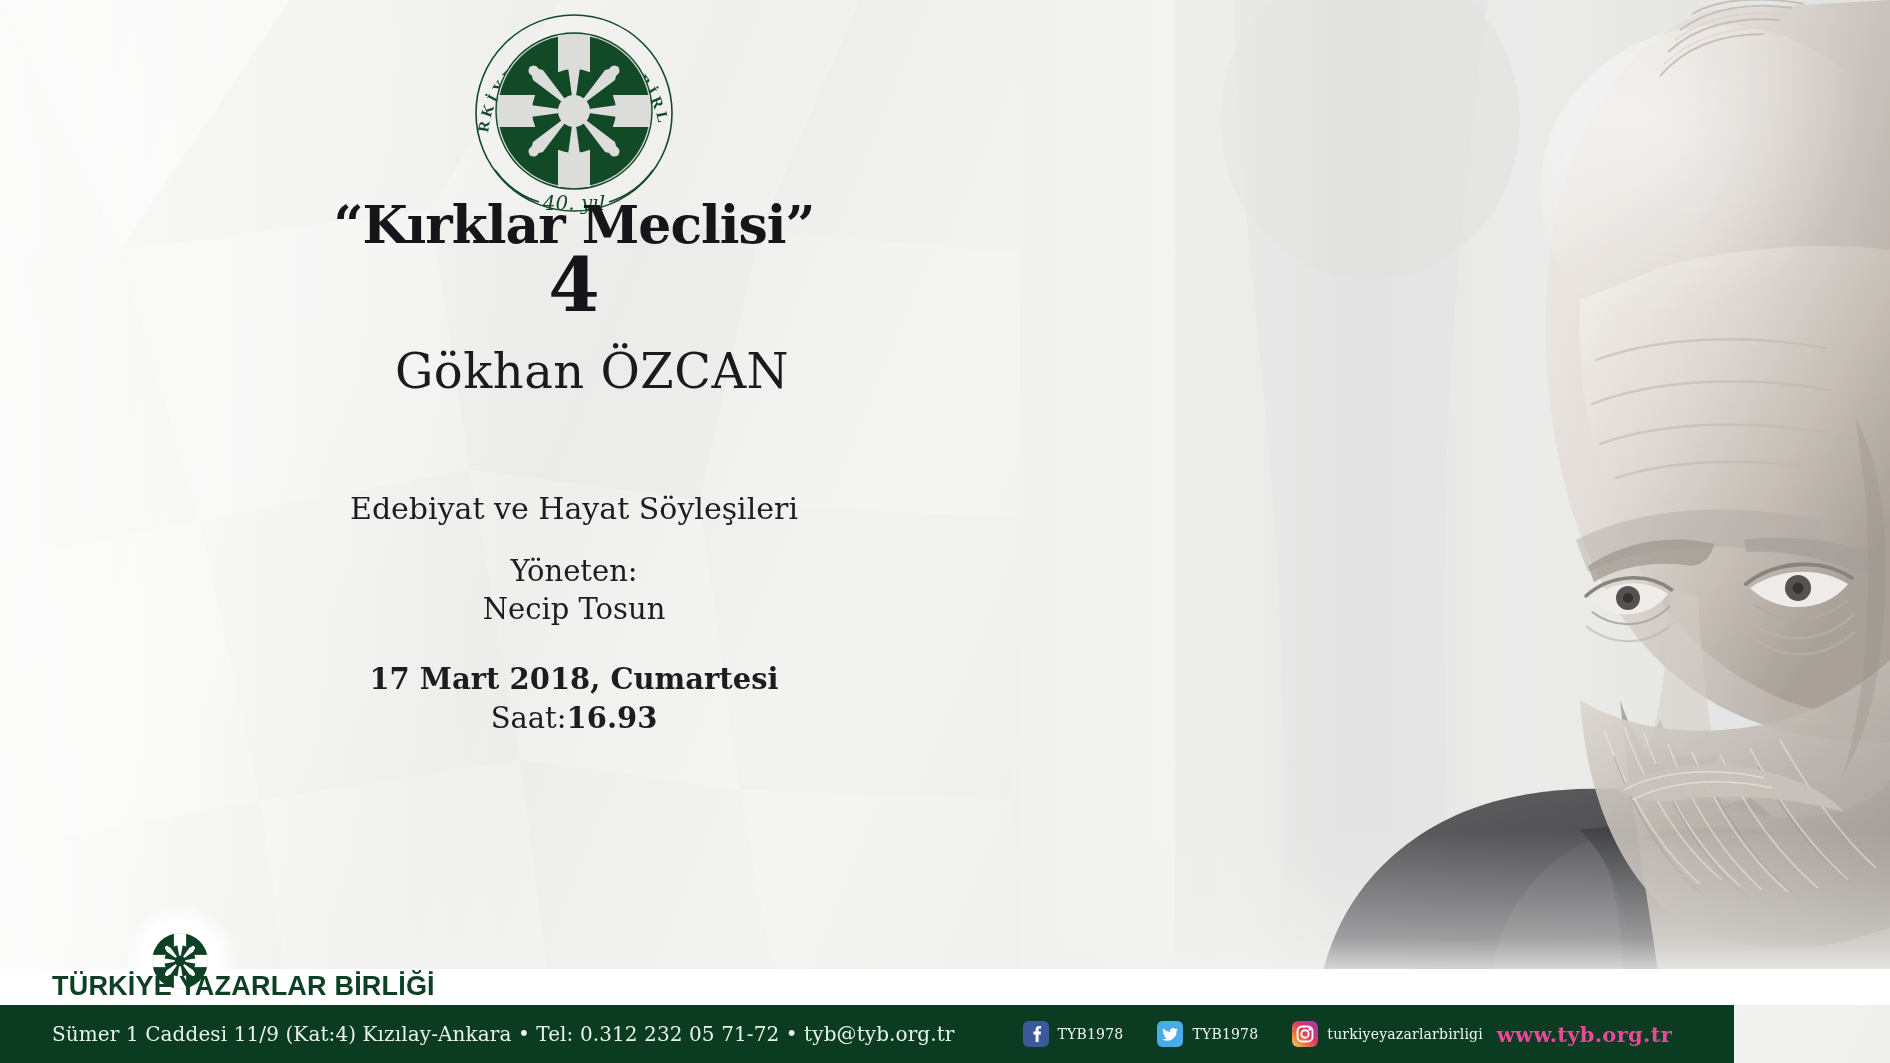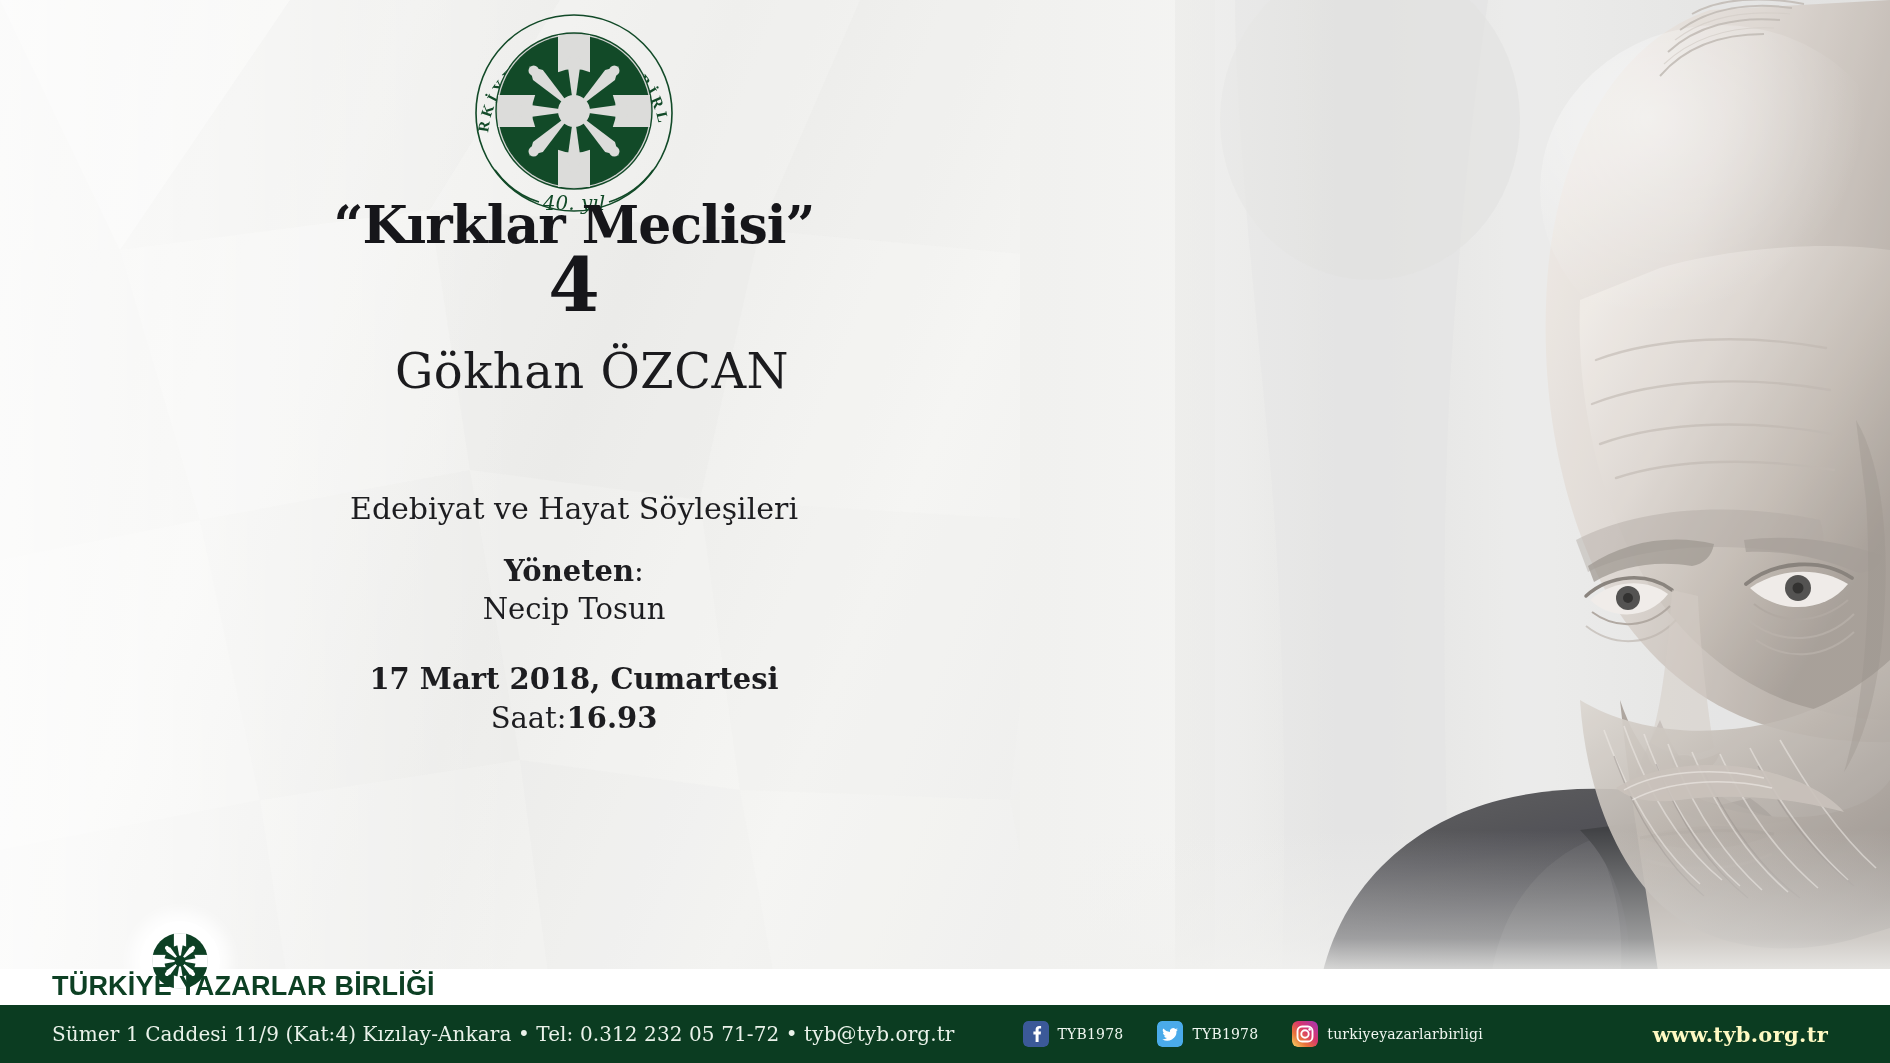--- a/index.html
+++ b/index.html
@@ -92,21 +92,21 @@
     color:#1d1d20;
     margin-top:92px;
   }
   .moderator {
     margin-top:26px;
     font-family:"DejaVu Serif", serif;
     font-size:29px;
     color:#1d1d20;
     line-height:1.32;
   }
-  .moderator .lbl { font-weight:bold;margin-top:16px; }
+  .moderator .lbl { font-weight:normal;margin-top:16px; }
 
   .when {
     margin-top:32px;
     font-family:"DejaVu Serif", serif;
     font-size:29px;
     color:#1d1d20;
     line-height:1.33;
   }
   .when .d1 { font-weight:bold; }
   .when .t-bold { font-weight:bold; }
@@ -139,21 +139,21 @@
     letter-spacing:.2px;
     color:#0d4024;
     z-index:7;
     white-space:nowrap;
   }
 
   
   .footer {
     position:absolute;
     left:0; bottom:0;
-    width:1890px; height:58px;
+    width:1734px; height:58px;
     background:#0b3c21;
     color:#f2f7f2;
     display:flex;
     align-items:center;
     z-index:8;
   }
   .footer-addr {
     font-family:"DejaVu Serif", serif;
     font-size:20px;
     color:#eaf2ea;
@@ -177,21 +177,21 @@
     font-size:14px;
     color:#f1f7f1;
     letter-spacing:.2px;
   }
   .site {
     margin-left:auto;
     margin-right:62px;
     font-family:"DejaVu Serif", serif;
     font-weight:bold;
     font-size:21px;
-    color:#fef9c3;
+    color:#ec4899;
     letter-spacing:.3px;
     white-space:nowrap;
   }
 </style>
 </head>
 <body>
 
 <div id="poster">
 
   <div class="bg-base"></div>

